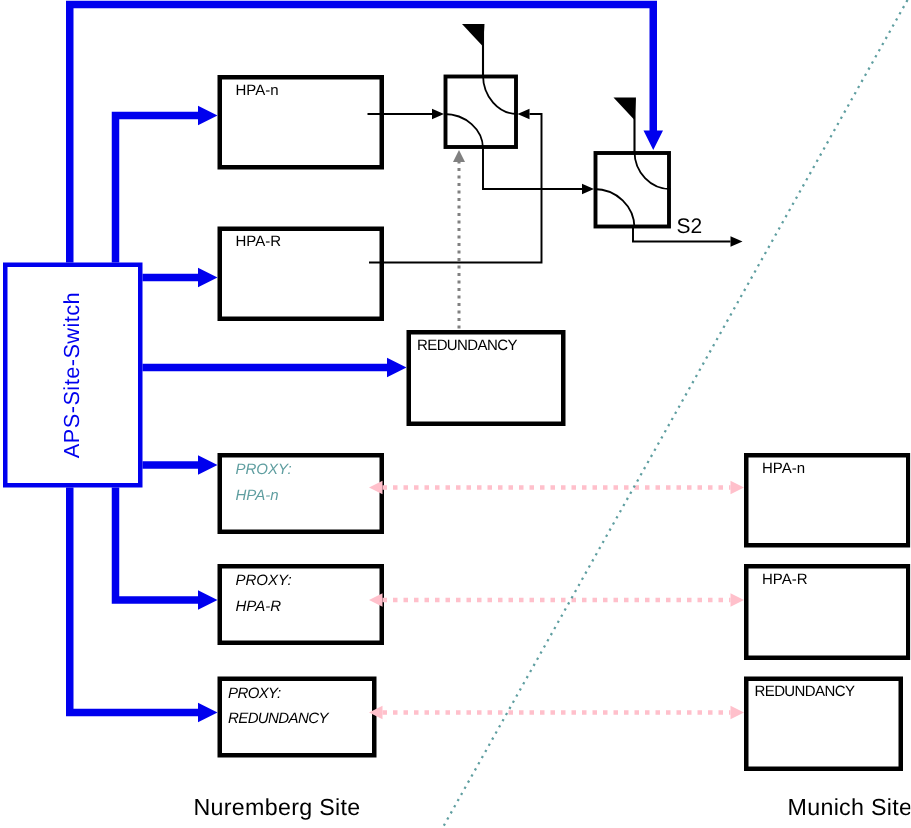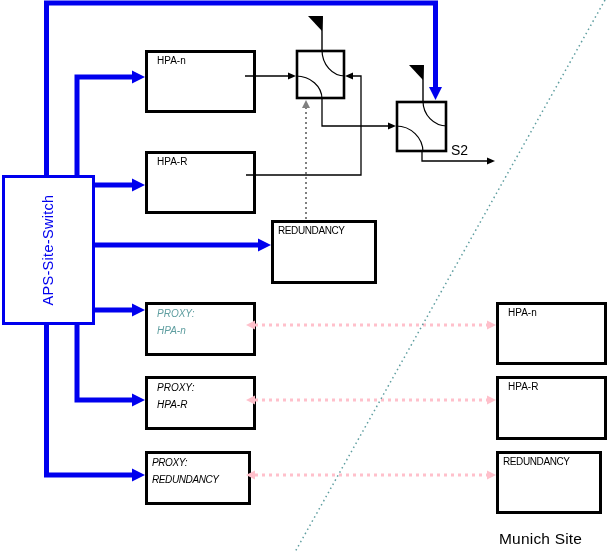--- a/index.html
+++ b/index.html
@@ -33,21 +33,21 @@
   }
   .aps-label{
     transform:rotate(-90deg);white-space:nowrap;color:var(--color-primary-blue);
     font-size:14.5px;letter-spacing:0.3px;
   }
 
   .floating-label{position:absolute;z-index:3;color:#000;white-space:nowrap;}
   #s2-label{left:451px;top:100px;font-size:14px;margin-top:42px;}
   .site-label{top:530px;font-size:15.5px;letter-spacing:0.2px;}
   #nuremberg-label{left:129px;}
-  #munich-label{left:499px;}
+  #munich-label{left:525px;}
 
   
   .ln-blue{stroke:var(--color-primary-blue);stroke-width:5;fill:none;}
   .hd-blue{fill:var(--color-primary-blue);stroke:none;}
   .ln-black{stroke:var(--color-line-black);stroke-width:1.3;fill:none;}
   .hd-black{fill:var(--color-line-black);stroke:none;}
   .sw-box{stroke:var(--color-line-black);stroke-width:2.6;fill:none;}
   .sw-arc{stroke:var(--color-line-black);stroke-width:1.2;fill:none;}
   .ant-pole{stroke:var(--color-line-black);stroke-width:1.4;fill:none;}
   .ant-flag{fill:var(--color-line-black);stroke:none;}
@@ -185,14 +185,15 @@
     <span>HPA-n</span>
   </div>
   <div class="box" style="left:496px;top:376px;width:94px;height:45px;">
     <span>HPA-R</span>
   </div>
   <div class="box tight" style="left:496px;top:451px;width:94px;height:44px;">
     <span>REDUNDANCY</span>
   </div>
 
   <div class="floating-label" id="s2-label">S2</div>
+  <div class="floating-label site-label" id="nuremberg-label">Nuremberg Site</div>
   <div class="floating-label site-label" id="munich-label">Munich Site</div>
 </div>
 
 </body></html>

